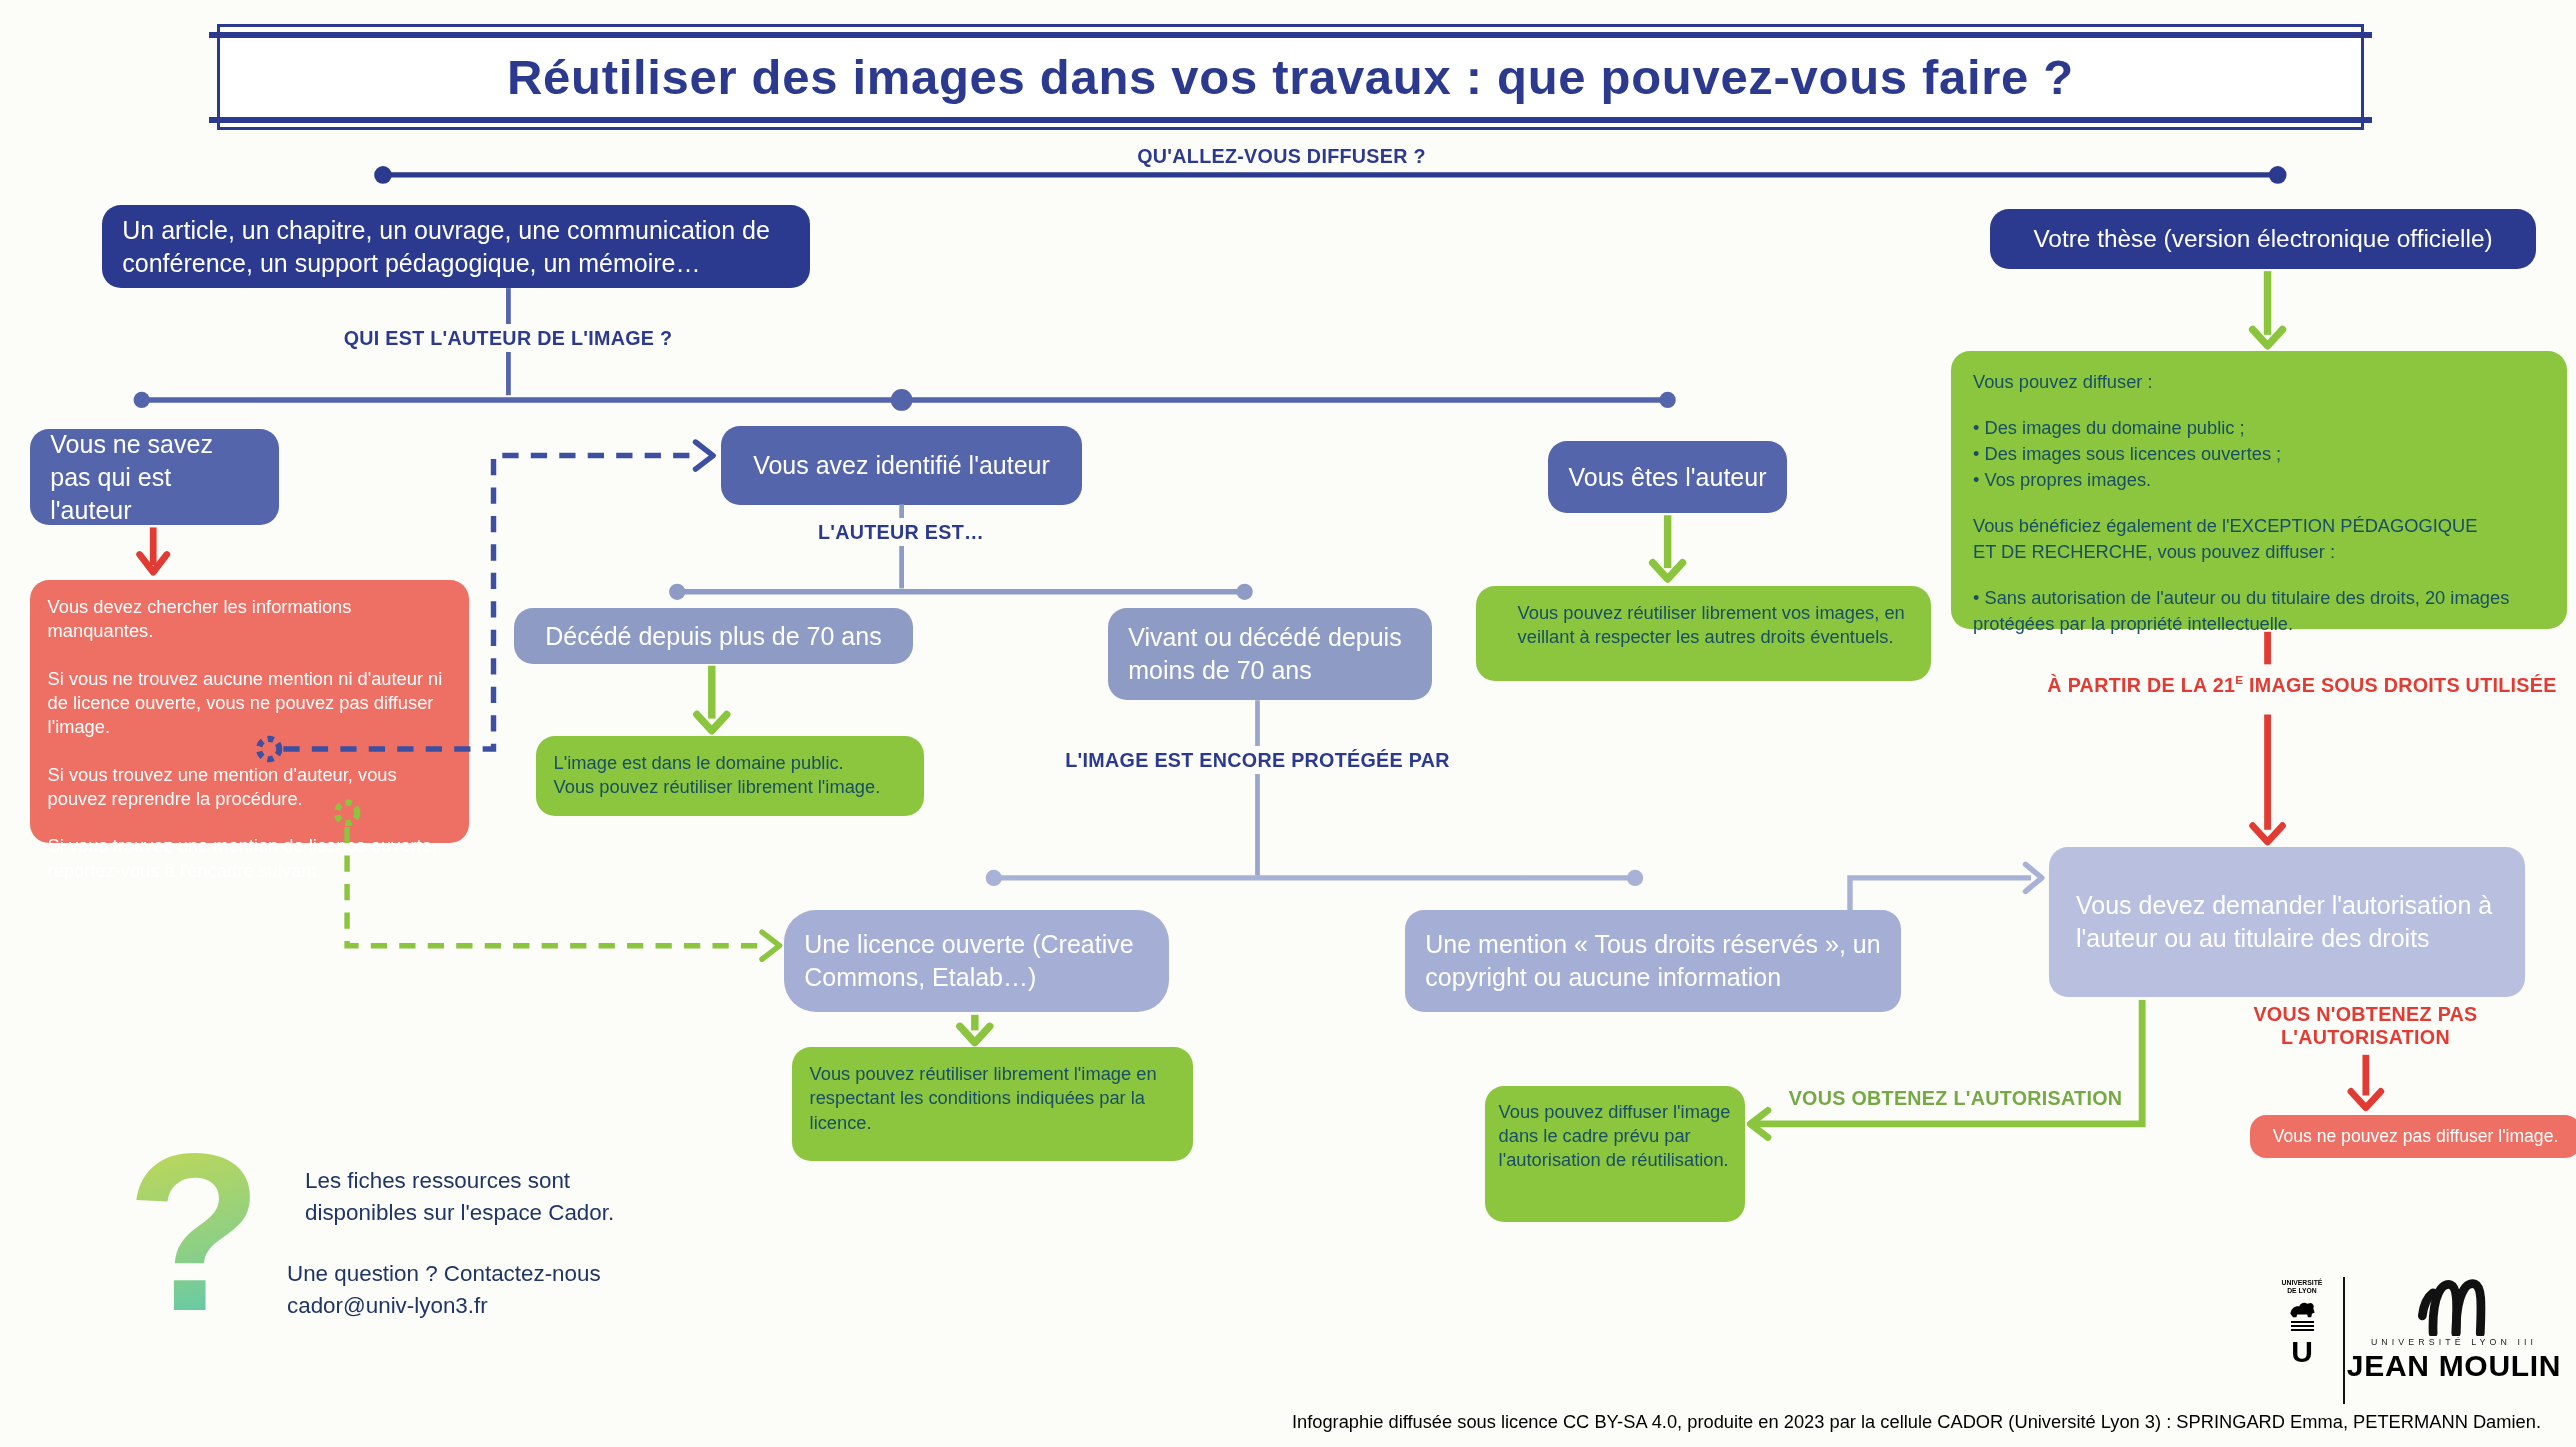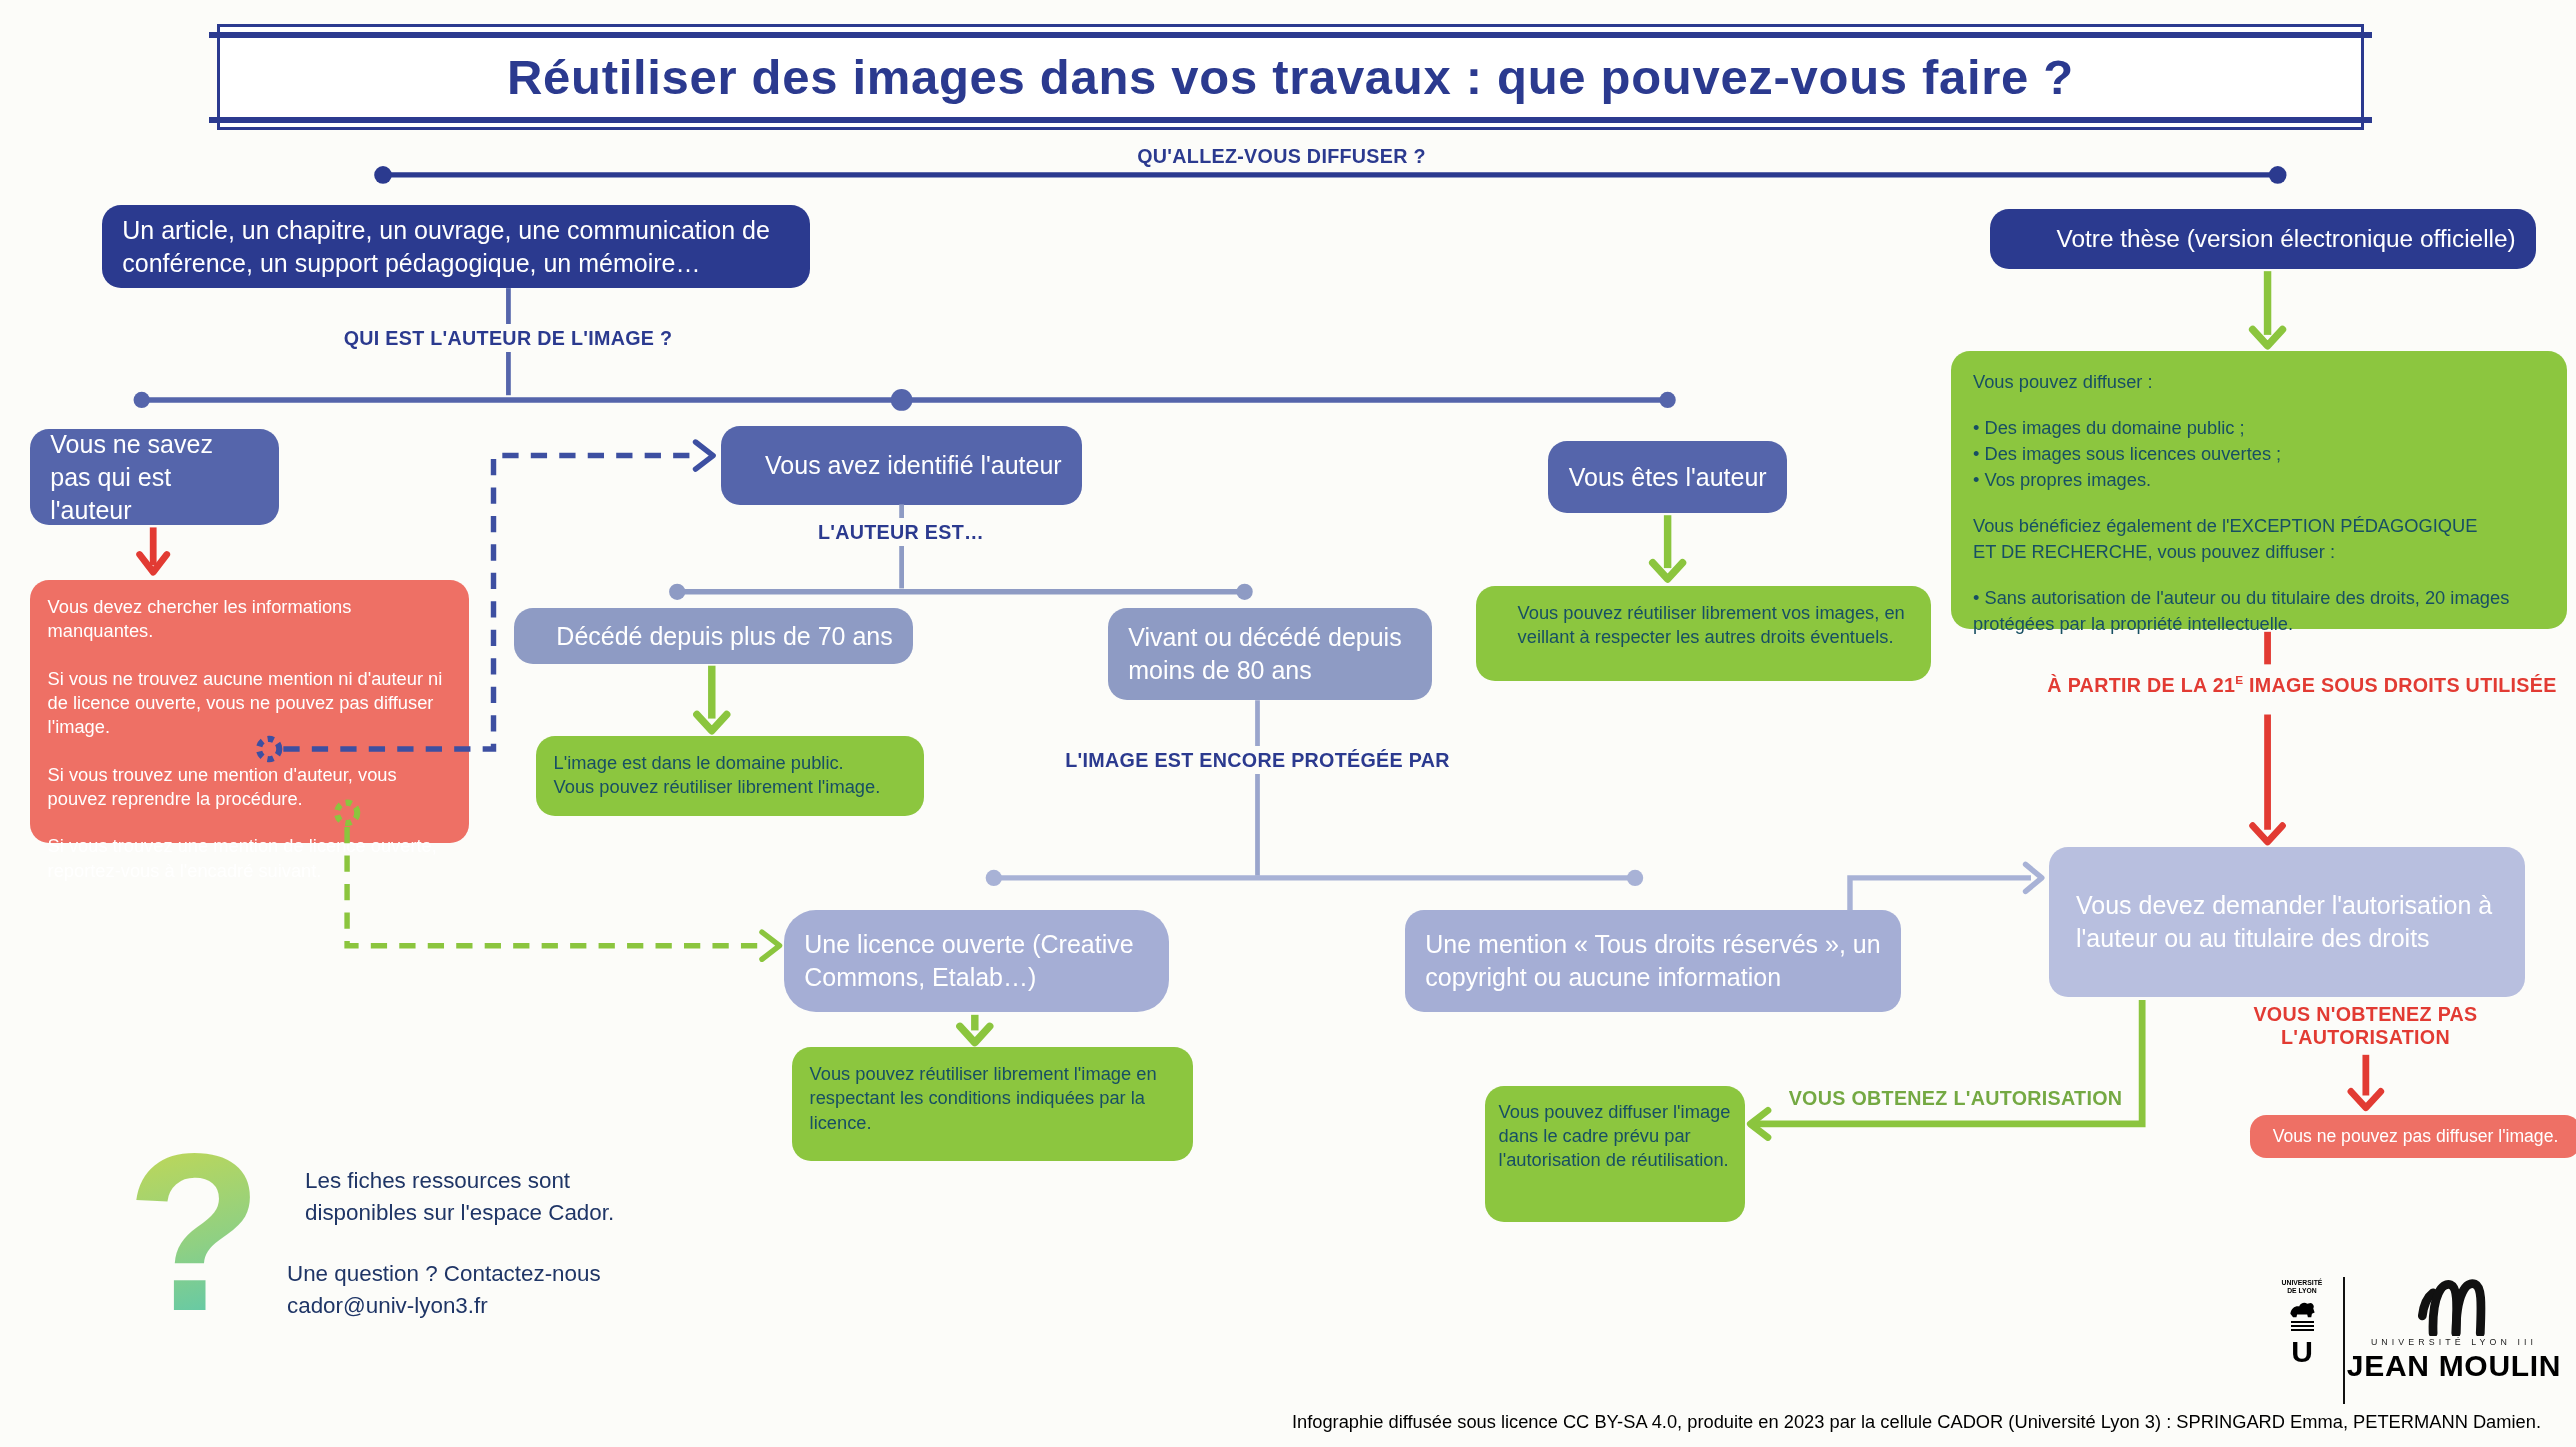--- a/index.html
+++ b/index.html
@@ -23,21 +23,21 @@
   .flow-label.red{color:#e23b33;}
   .flow-label.green{color:#74a943;}
 
   
   .node{border-radius:19px;color:#fff;display:flex;align-items:center;z-index:1;font-size:25px;line-height:1.32;}
   .node.navy{background:#2b3a8f;}
   .node.slate{background:#5565ab;}
   .node.slate-light{background:#8e9bc4;}
   .node.lavender{background:#a5aed5;}
   .node.purple{background:#b8bfdf;}
-  .node.center{justify-content:flex-end;text-align:center;}
+  .node.center{justify-content:center;text-align:center;}
   .node .pad{padding:0 20.3px;}
 
   
   .outcome{border-radius:19px;z-index:1;font-size:18.3px;line-height:1.33;}
   .outcome.green{background:#8cc63f;color:#174f63;}
   .outcome.salmon{background:#ee7065;color:#fff;}
   .outcome .inner{padding:15px 17.6px;}
   .outcome p{margin:0 0 23px 0;}
   .outcome p:last-child{margin-bottom:0;}
   .outcome .tight p{margin:0;}
@@ -150,21 +150,21 @@
   <div class="abs node slate center" style="left:721px;top:426px;width:361px;height:79px;">
       <div class="pad">Vous avez identifié l'auteur</div>
     </div>
   <div class="abs node slate center" style="left:1548px;top:441px;width:239px;height:72px;">
       <div class="pad">Vous êtes l'auteur</div>
     </div>
   <div class="abs node slate-light center" style="left:514px;top:608px;width:399px;height:56px;">
       <div class="pad">Décédé depuis plus de 70 ans</div>
     </div>
   <div class="abs node slate-light" style="left:1108px;top:608px;width:324px;height:92px;">
-      <div class="pad">Vivant ou décédé depuis moins de 80 ans</div>
+      <div class="pad">Vivant ou décédé depuis moins de 70 ans</div>
     </div>
   <div class="abs node lavender" style="left:784px;top:910px;width:385px;height:102px;border-radius:32px;">
       <div class="pad">Une licence ouverte (Creative Commons, Etalab…)</div>
     </div>
   <div class="abs node lavender" style="left:1405px;top:910px;width:496px;height:102px;">
       <div class="pad">Une mention « Tous droits réservés », un copyright ou aucune information</div>
     </div>
   <div class="abs node purple" style="left:2049px;top:847px;width:476px;height:150px;">
       <div class="pad" style="padding:0 27px;">Vous devez demander l'autorisation à l'auteur ou au titulaire des droits</div>
     </div>

